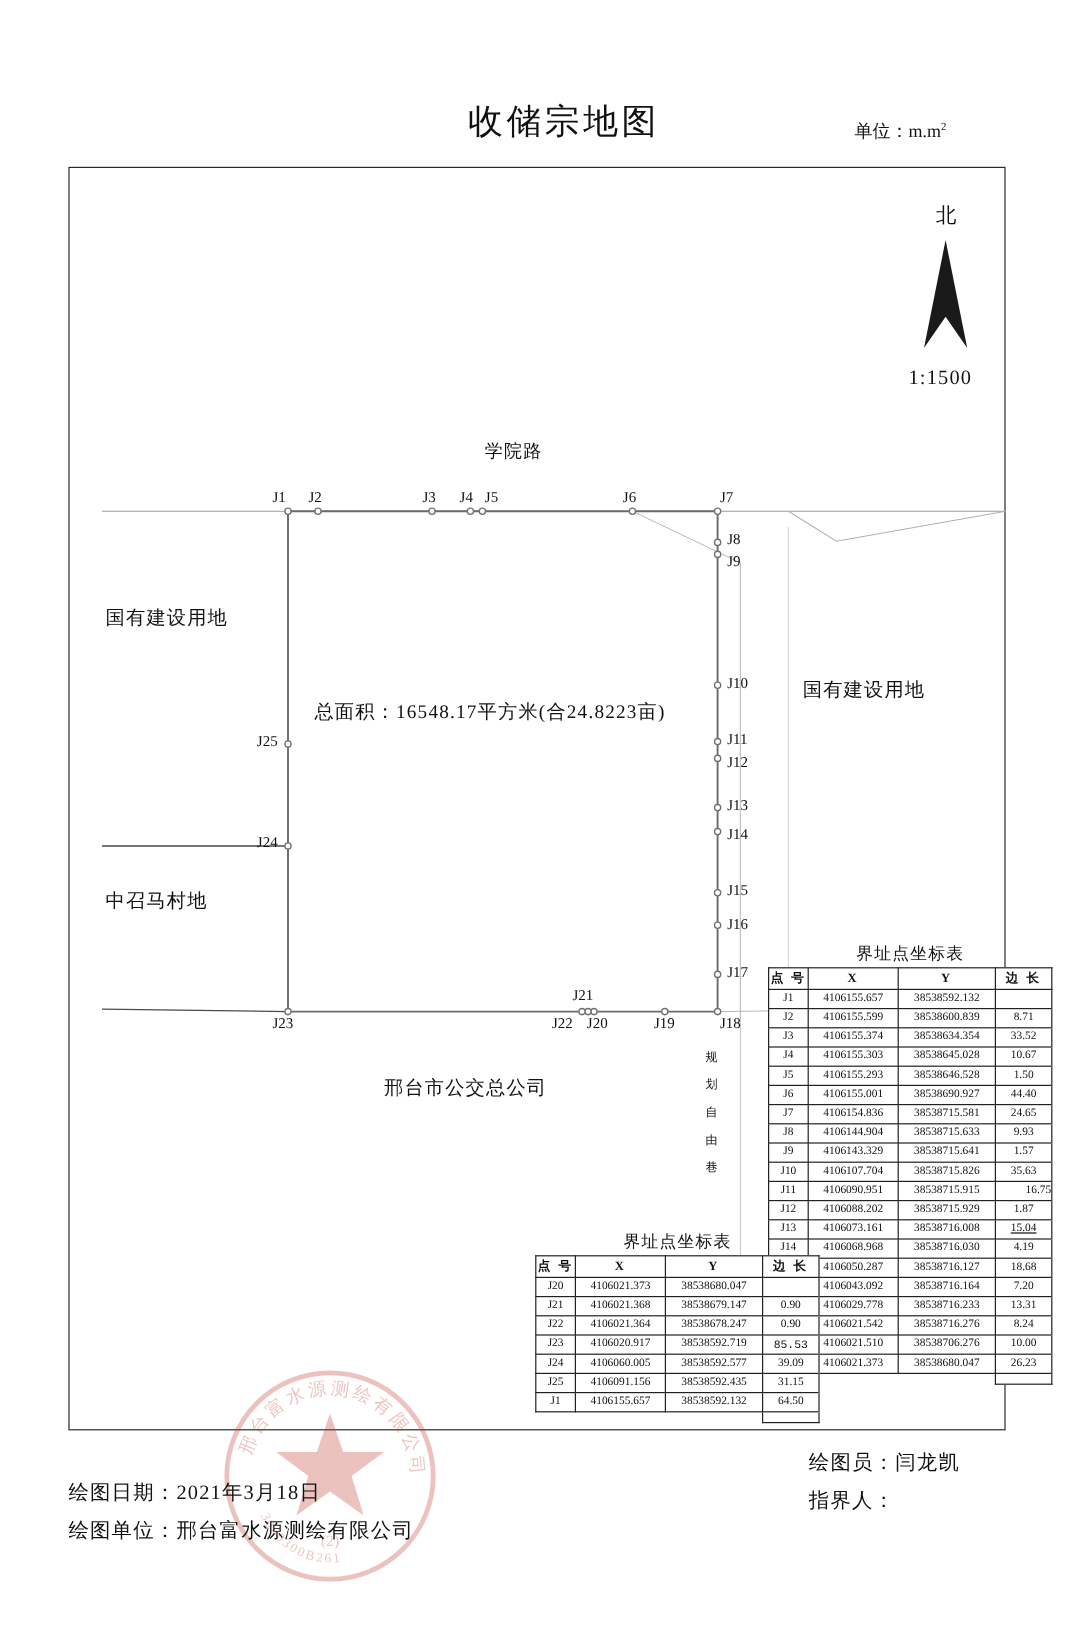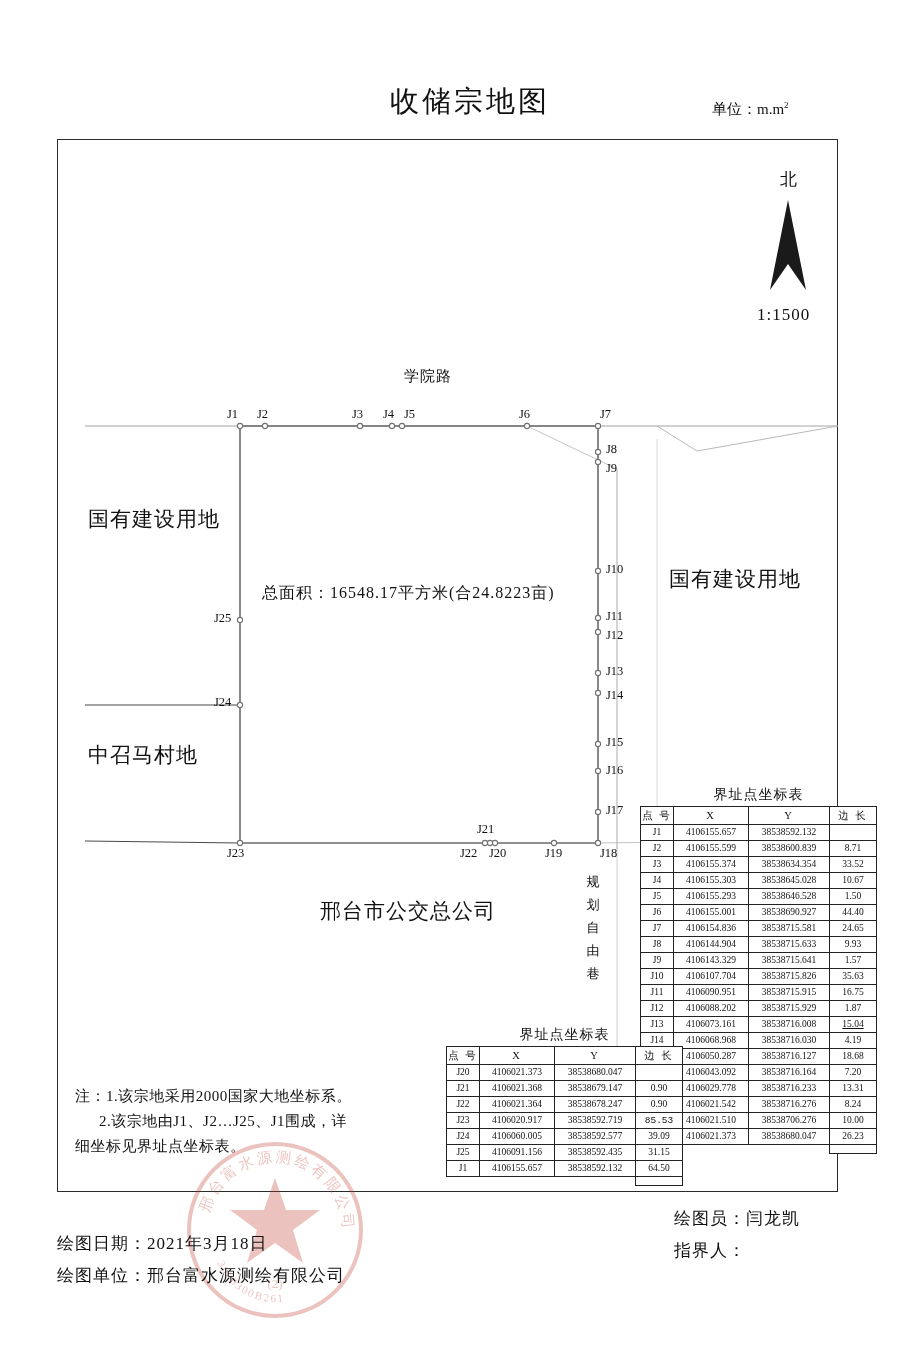--- a/index.html
+++ b/index.html
@@ -20,34 +20,34 @@
   
   .north-label{position:absolute;left:780px;top:168px;font-size:17px;}
   .north-arrow{position:absolute;left:762px;top:200px;width:52px;height:90px;}
   .scale-label{position:absolute;left:757px;top:305px;font-size:17px;letter-spacing:1px;}
 
   
   #mapsvg{position:absolute;left:57px;top:139px;width:781px;height:1053px;}
 
   
   .mlabel{position:absolute;font-size:15px;white-space:nowrap;letter-spacing:1px;}
-  .mlabel.big{font-size:21px;}
+  .mlabel.big{font-size:16px;}
   .ptlabel{position:absolute;font-size:12.5px;white-space:nowrap;
            font-family:"Liberation Serif",serif;}
-  .vlabel{position:absolute;font-size:13px;width:18px;line-height:23px;
+  .vlabel{position:absolute;font-size:10px;width:18px;line-height:23px;
           text-align:center;letter-spacing:0;}
 
   
   .tbl-wrap{position:absolute;}
   .tbl-cap{text-align:center;font-size:14px;margin-bottom:2px;letter-spacing:1px;}
   table.coord{border-collapse:collapse;background:#fff;}
   table.coord td,table.coord th{border:1px solid #222;font-weight:normal;
       font-size:9.5px;font-family:"Liberation Serif",serif;text-align:center;
       padding:0;height:15px;line-height:15px;}
-  table.coord th{font-size:10.5px;letter-spacing:2px;height:17px;line-height:17px;}
+  table.coord th{font-size:10.5px;letter-spacing:2px;height:17px;line-height:17px;font-weight:bold;}
   .c-pt{width:32px;}
   .c-x{width:74px;}
   .c-y{width:80px;}
   .c-s{width:46px;}
   .side-cell{vertical-align:middle;}
 
   
   .notes{position:absolute;left:75px;top:1084px;width:360px;font-size:15px;
          line-height:25px;letter-spacing:0.5px;}
   .notes .ln2{text-indent:24px;}
@@ -232,21 +232,21 @@
           <tr>
             <td class="c-pt">J10</td>
             <td class="c-x">4106107.704</td>
             <td class="c-y">38538715.826</td>
             <td class="c-s side-cell" style="border-top: 1px solid rgb(34, 34, 34); border-bottom: none;">35.63</td>
           </tr>
           <tr>
             <td class="c-pt">J11</td>
             <td class="c-x">4106090.951</td>
             <td class="c-y">38538715.915</td>
-            <td class="c-s side-cell" style="border-top: 1px solid rgb(34, 34, 34); border-bottom: none;">16.75</td>
+            <td class="c-s side-cell" style="border-top: 1px solid rgb(34, 34, 34); border-bottom: none; text-align: right;">16.75</td>
           </tr>
           <tr>
             <td class="c-pt">J12</td>
             <td class="c-x">4106088.202</td>
             <td class="c-y">38538715.929</td>
             <td class="c-s side-cell" style="border-top: 1px solid rgb(34, 34, 34); border-bottom: none;">1.87</td>
           </tr>
           <tr>
             <td class="c-pt">J13</td>
             <td class="c-x">4106073.161</td>
@@ -358,25 +358,20 @@
             <td class="c-s side-cell" style="border-top: 1px solid rgb(34, 34, 34); border-bottom: none;">64.50</td>
           </tr>
           <tr>
             <td colspan="3" style="border: none; height: 8px;"></td>
             <td class="c-s" style="border-top: 1px solid rgb(34, 34, 34); height: 8px;"></td>
           </tr>
         </tbody>
     </table>
   </div>
 
-  <div class="notes">
-    <div>注：1.该宗地采用2000国家大地坐标系。</div>
-    <div class="ln2">2.该宗地由J1、J2…J25、J1围成，详</div>
-    <div>细坐标见界址点坐标表。</div>
-  </div>
 
   <svg class="seal" viewBox="0 0 180 180">
     <circle cx="90" cy="90" r="86" fill="none" stroke="#c0392b" stroke-width="4"></circle>
     <path d="M90 38 L101 70 L135 70 L108 90 L118 123 L90 103 L62 123 L72 90 L45 70 L79 70 Z" fill="#c0392b"></path>
     <path id="sealarc" d="M 22 90 A 68 68 0 0 1 158 90" fill="none"></path>
     <text font-size="15" fill="#c0392b" font-family="'Liberation Serif',serif" letter-spacing="3">
       <textPath href="#sealarc" startOffset="8%">邢台富水源测绘有限公司</textPath>
     </text>
     <path id="sealarc2" d="M 28 100 A 62 62 0 0 0 152 100" fill="none"></path>
     <text font-size="11" fill="#c0392b" font-family="'Liberation Serif',serif" letter-spacing="2">

